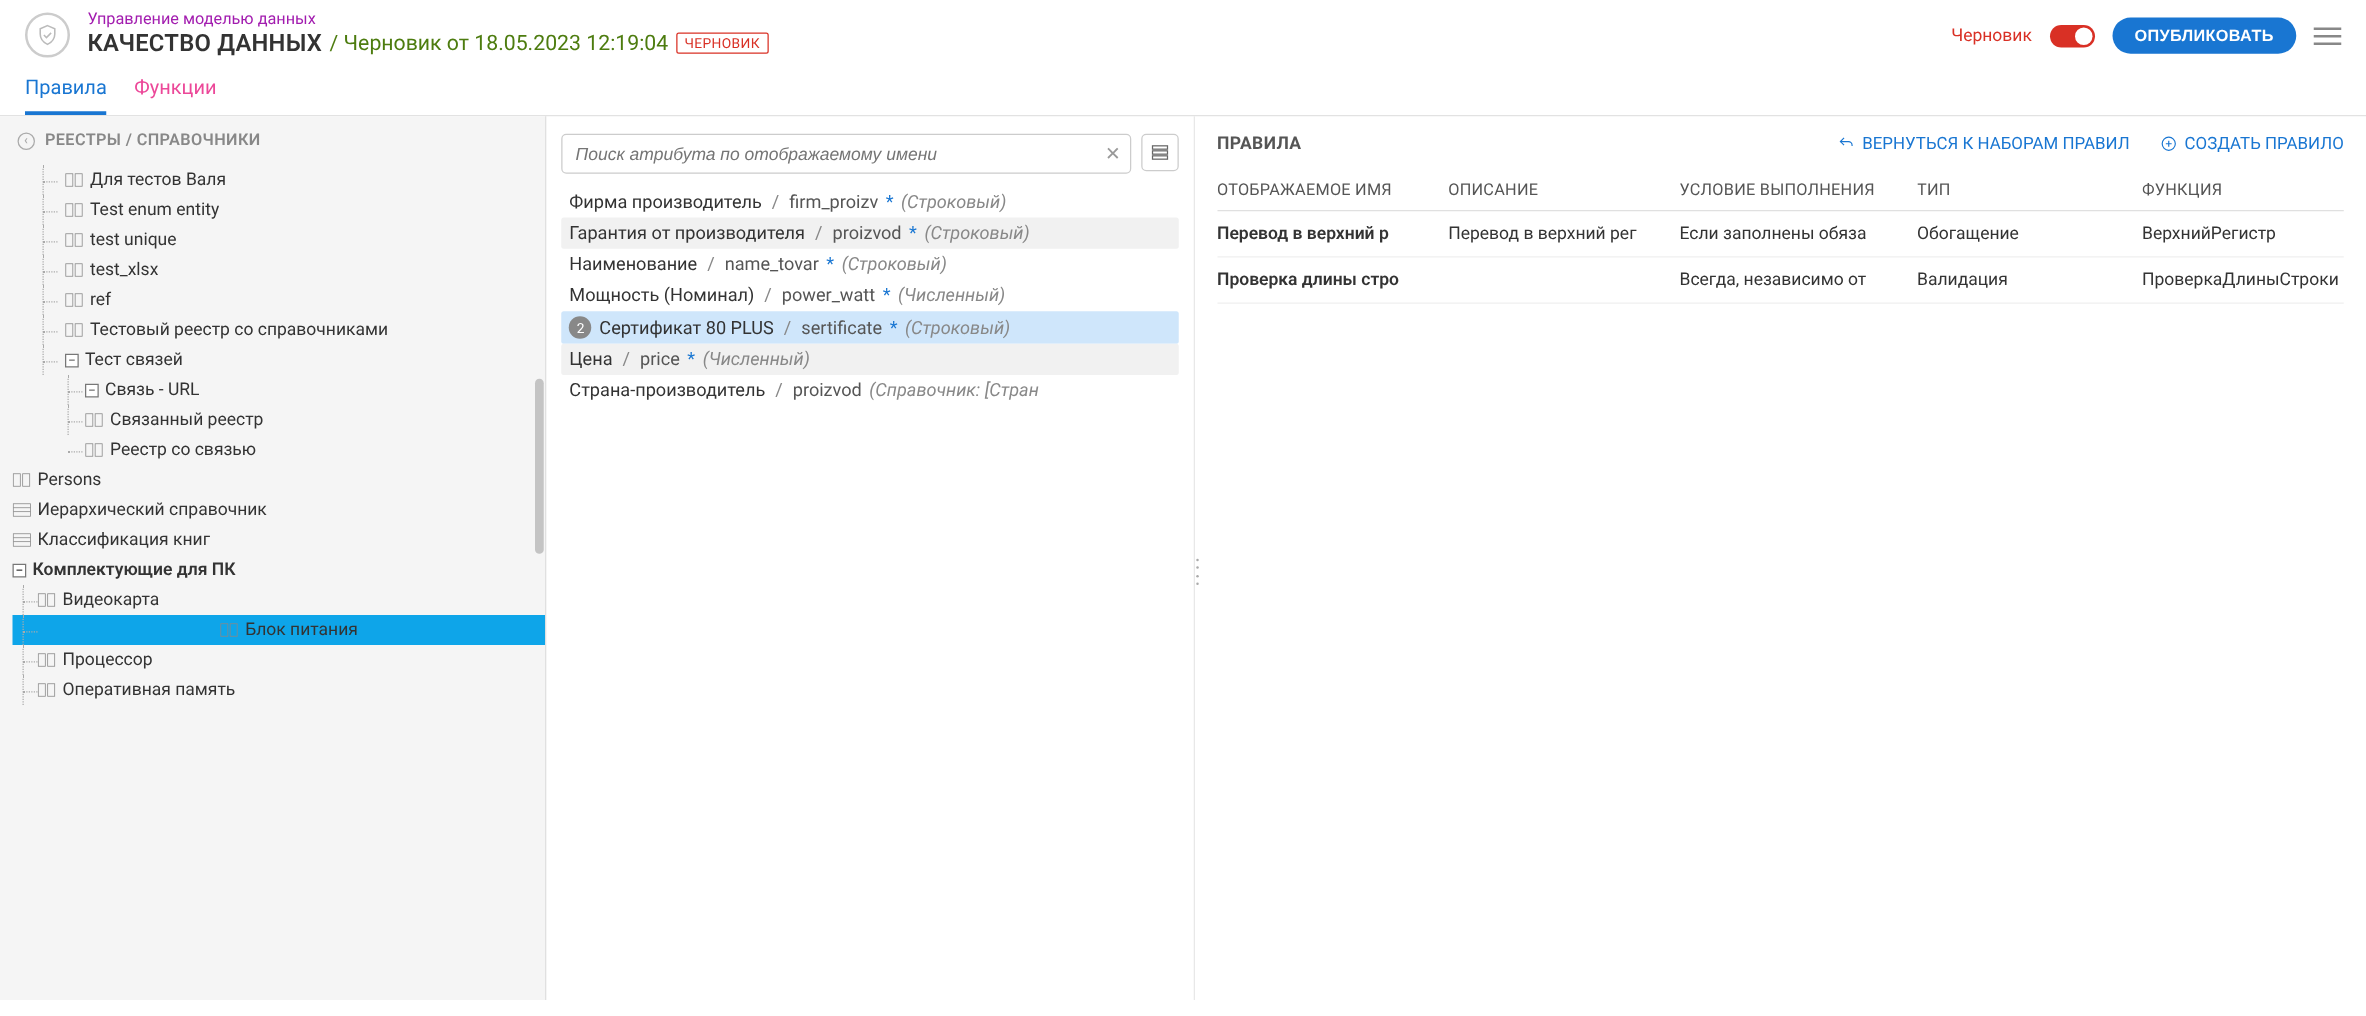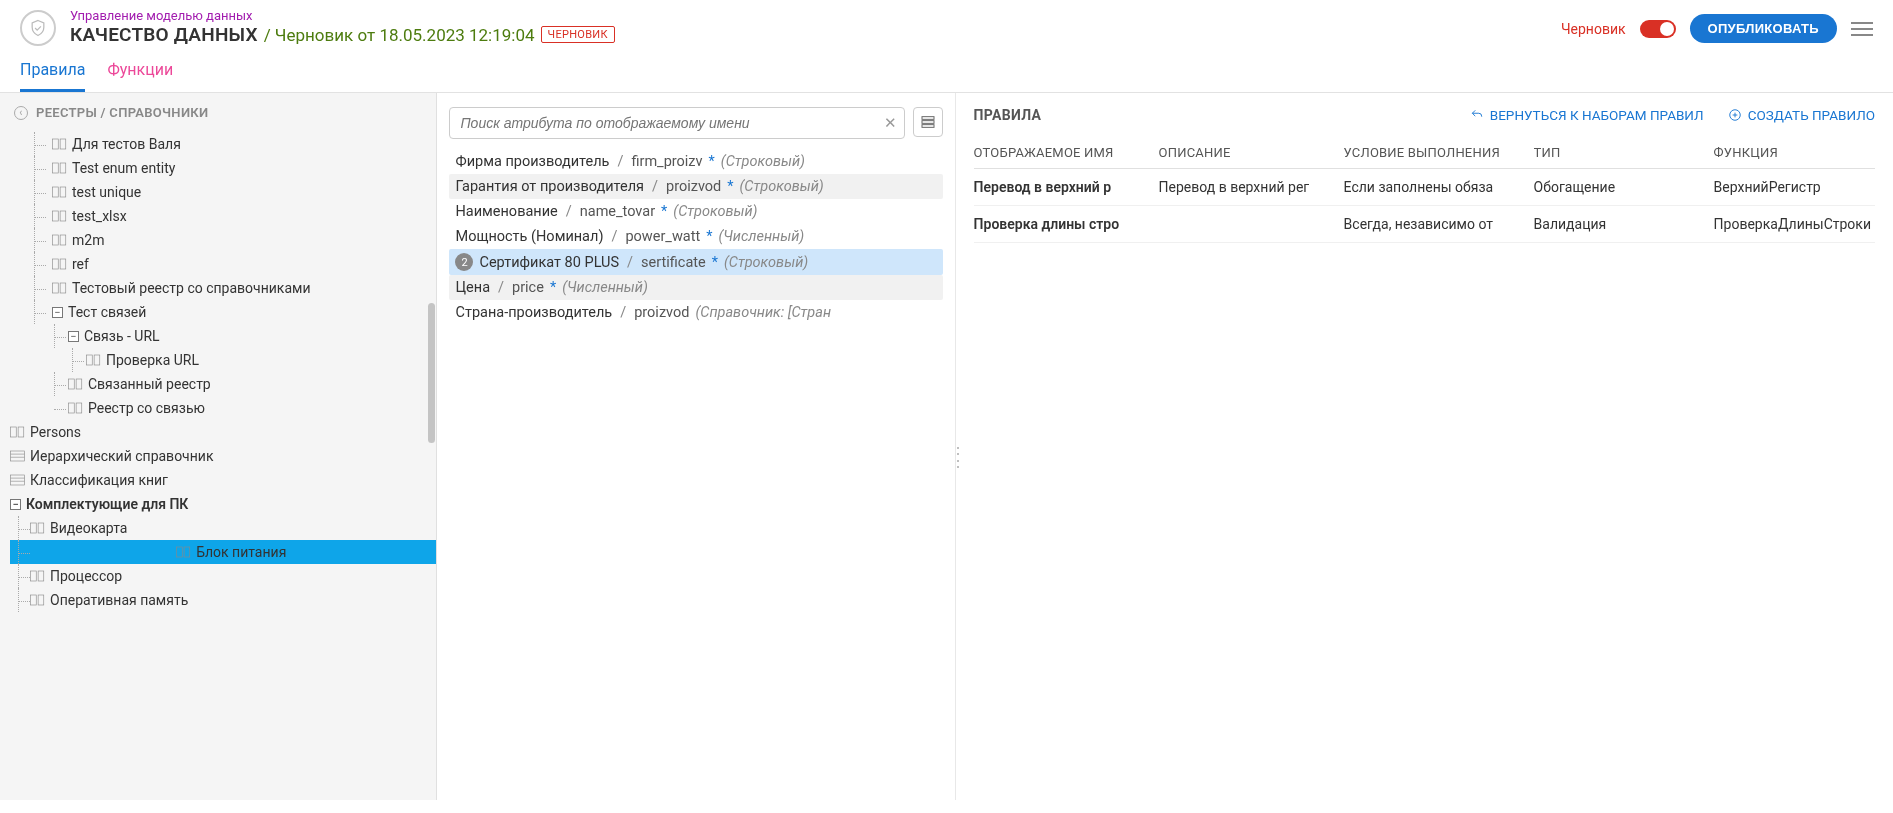--- a/index.html
+++ b/index.html
@@ -172,29 +172,20 @@
           </svg>
         <span>test_xlsx</span>
       </div>
       <div class="tree-item tree-indent-2">
         <span class="tree-line-v" style="left:24px"></span>
           <span class="tree-line-h" style="left:24px"></span>
         <svg class="icon-doc" viewBox="0 0 24 18">
             <rect x="1" y="1" width="9" height="16" fill="none" stroke="currentColor"></rect>
             <rect x="13" y="1" width="9" height="16" fill="none" stroke="currentColor"></rect>
           </svg>
-        <span>m2m</span>
-      </div>
-      <div class="tree-item tree-indent-2">
-        <span class="tree-line-v" style="left:24px"></span>
-          <span class="tree-line-h" style="left:24px"></span>
-        <svg class="icon-doc" viewBox="0 0 24 18">
-            <rect x="1" y="1" width="9" height="16" fill="none" stroke="currentColor"></rect>
-            <rect x="13" y="1" width="9" height="16" fill="none" stroke="currentColor"></rect>
-          </svg>
         <span>ref</span>
       </div>
       <div class="tree-item tree-indent-2">
         <span class="tree-line-v" style="left:24px"></span>
           <span class="tree-line-h" style="left:24px"></span>
         <svg class="icon-doc" viewBox="0 0 24 18">
             <rect x="1" y="1" width="9" height="16" fill="none" stroke="currentColor"></rect>
             <rect x="13" y="1" width="9" height="16" fill="none" stroke="currentColor"></rect>
           </svg>
         <span>Тестовый реестр со справочниками</span>
@@ -203,29 +194,20 @@
         <span class="tree-line-v" style="left:24px"></span>
           <span class="tree-line-h" style="left:24px"></span>
         <span class="tree-toggle">−</span>
         <span>Тест связей</span>
       </div>
       <div class="tree-item tree-indent-2a">
         <span class="tree-line-v" style="left:44px"></span>
           <span class="tree-line-h" style="left:44px"></span>
         <span class="tree-toggle">−</span>
         <span>Связь - URL</span>
-      </div>
-      <div class="tree-item tree-indent-3">
-        <span class="tree-line-v" style="left:62px"></span>
-          <span class="tree-line-h" style="left:62px"></span>
-        <svg class="icon-doc" viewBox="0 0 24 18">
-            <rect x="1" y="1" width="9" height="16" fill="none" stroke="currentColor"></rect>
-            <rect x="13" y="1" width="9" height="16" fill="none" stroke="currentColor"></rect>
-          </svg>
-        <span>Проверка URL</span>
       </div>
       <div class="tree-item tree-indent-2a">
         <span class="tree-line-v" style="left:44px"></span>
           <span class="tree-line-h" style="left:44px"></span>
         <svg class="icon-doc" viewBox="0 0 24 18">
             <rect x="1" y="1" width="9" height="16" fill="none" stroke="currentColor"></rect>
             <rect x="13" y="1" width="9" height="16" fill="none" stroke="currentColor"></rect>
           </svg>
         <span>Связанный реестр</span>
       </div>

